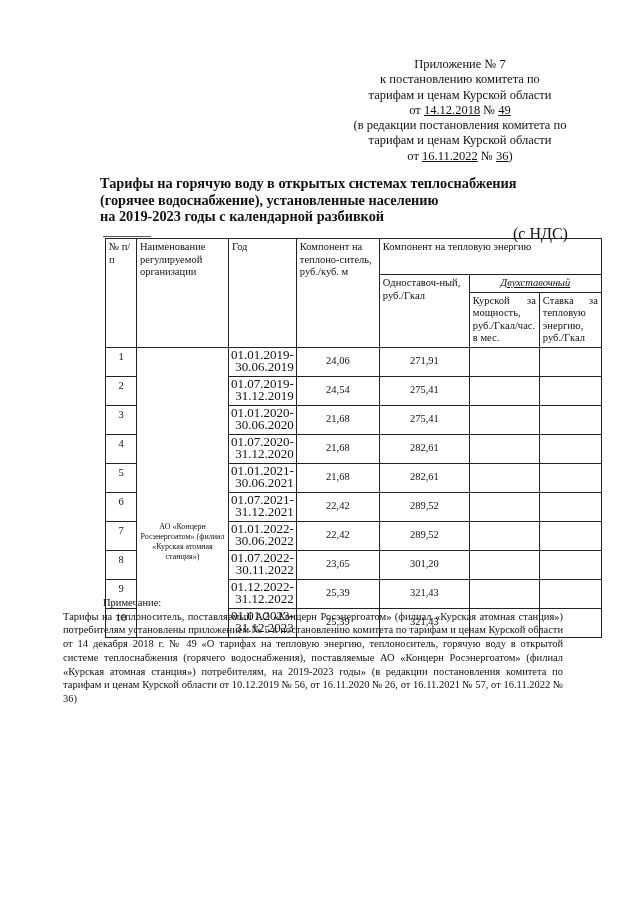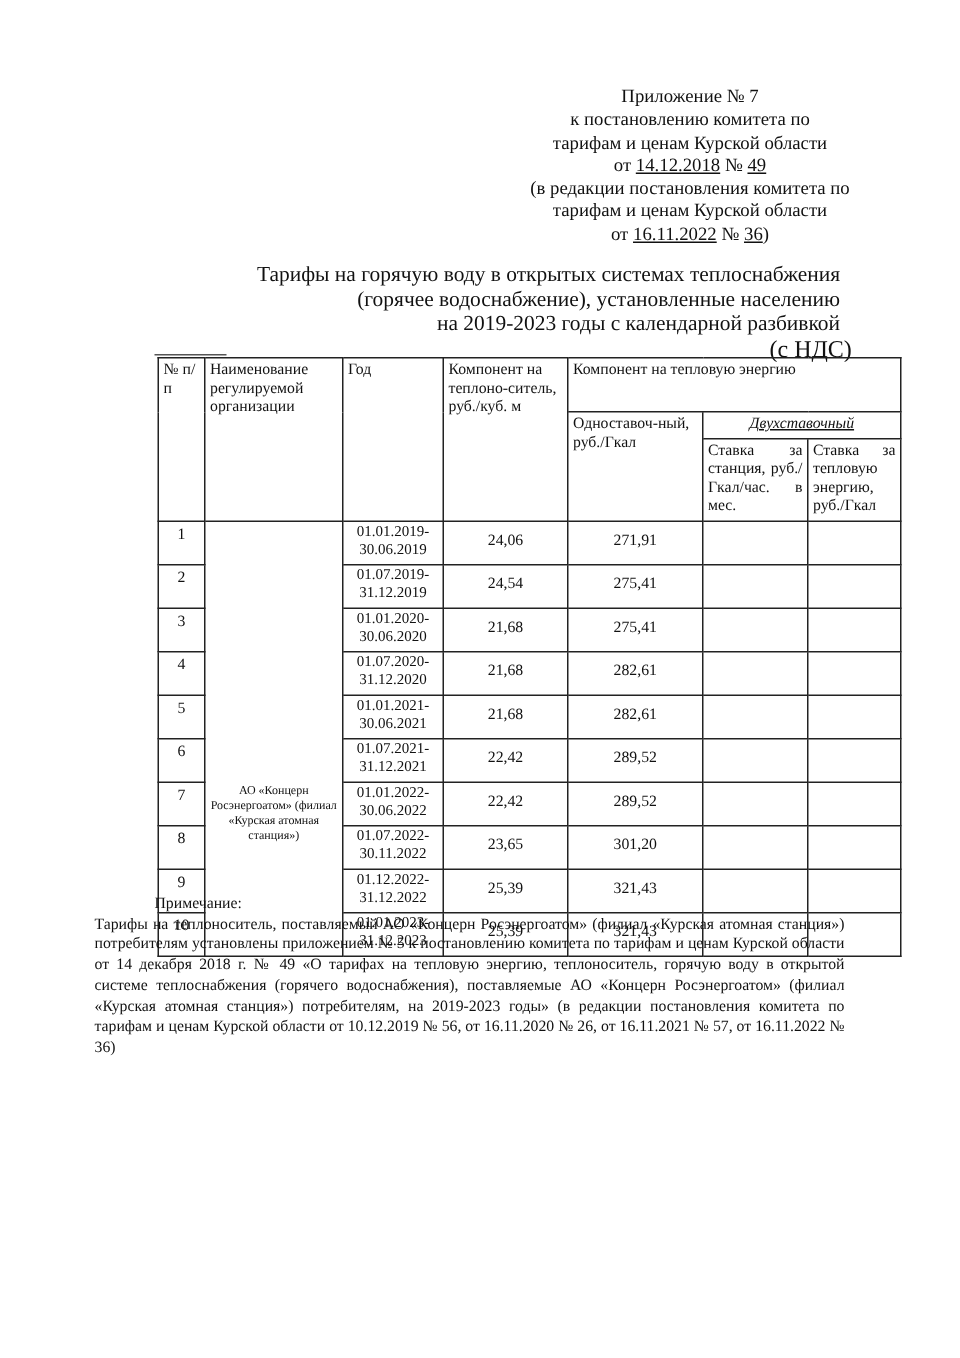--- a/index.html
+++ b/index.html
@@ -1,30 +1,30 @@
 <!DOCTYPE html>
 <html><head>
 <meta charset="utf-8">
 <style>
   html, body { margin: 0; padding: 0; background: #ffffff; }
   body { width: 640px; height: 905px; position: relative; overflow: hidden;
          font-family: "Liberation Serif", "DejaVu Serif", serif; color: #111; }
   .appendix { position: absolute; left: 330px; top: 57px; width: 260px;
               text-align: center; font-size: 12.5px; line-height: 15.3px; }
   .appendix u { text-decoration: underline; }
-  .title { position: absolute; left: 100px; top: 175px; width: 460px; text-align: right;
-           font-weight: normal; font-size: 14.3px; line-height: 16.5px; }
+  .title { position: absolute; left: 100px; top: 175px; width: 460px; text-align: left;
+           font-weight: bold; font-size: 14.3px; line-height: 16.5px; }
   .vat { position: absolute; left: 513px; top: 225px; font-size: 16px; }
   .left-line { position: absolute; left: 103px; top: 236px; width: 48px; height: 1px; background: #555; }
   table.tariffs { position: absolute; left: 105px; top: 238px; border-collapse: collapse;
                   font-size: 10.5px; line-height: 12.5px; table-layout: fixed; }
   table.tariffs td { border: 1px solid #222; padding: 0; vertical-align: top; }
   .h { padding: 2px 3px !important; }
   .hc { text-align: center; font-style: italic; }
-  .cell-period { text-align: center; font-size: 10px; line-height: 12.5px; padding: 1px 2px !important; }
+  .cell-period { text-align: right; font-size: 13px; line-height: 12.5px; padding: 1px 2px !important; }
   .cell-val { text-align: center; vertical-align: middle !important; }
   .cell-no { text-align: center; padding-top: 3px !important; }
   .org { text-align: center; vertical-align: middle !important; font-size: 8px; line-height: 10px; padding-top: 100px !important; }
   .just { text-align: justify; }
   tr.data td { height: 25px; }
   .note { position: absolute; left: 63px; top: 596px; width: 500px; font-size: 10.5px; line-height: 13.7px; }
   .note .label { padding-left: 40px; }
   .note .body { text-align: justify; }
 </style>
 </head>
@@ -65,21 +65,21 @@
     <td class="h" rowspan="3">Наименование регулируемой организации</td>
     <td class="h" rowspan="3">Год</td>
     <td class="h" rowspan="3">Компонент на теплоно-ситель, руб./куб. м</td>
     <td class="h" colspan="3">Компонент на тепловую энергию</td>
   </tr>
   <tr style="height:14px">
     <td class="h" rowspan="2">Одноставоч-ный, руб./Гкал</td>
     <td class="h hc" colspan="2" style="text-decoration:underline">Двухставочный</td>
   </tr>
   <tr style="height:48px">
-    <td class="h just">Ставка за станция, руб./Гкал/час. в мес.</td>
+    <td class="h just">Курской за мощность, руб./Гкал/час. в мес.</td>
     <td class="h just">Ставка за тепловую энергию, руб./Гкал</td>
   </tr>
 
   <tr class="data">
     <td class="cell-no">1</td>
     <td class="org" rowspan="10">АО «Концерн Росэнергоатом» (филиал «Курская атомная станция»)</td>
     <td class="cell-period">01.01.2019-30.06.2019</td>
     <td class="cell-val">24,06</td>
     <td class="cell-val">271,91</td>
     <td></td>

